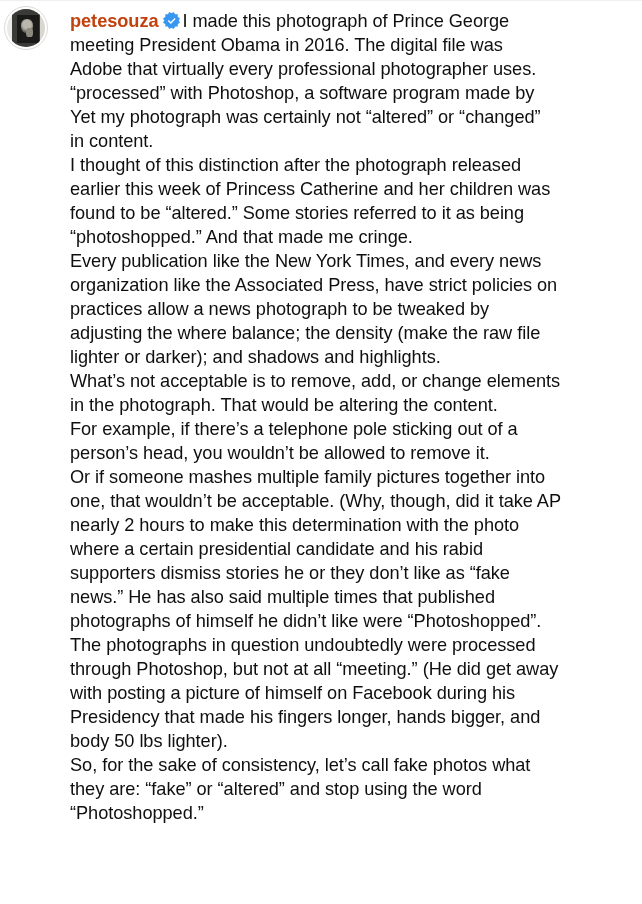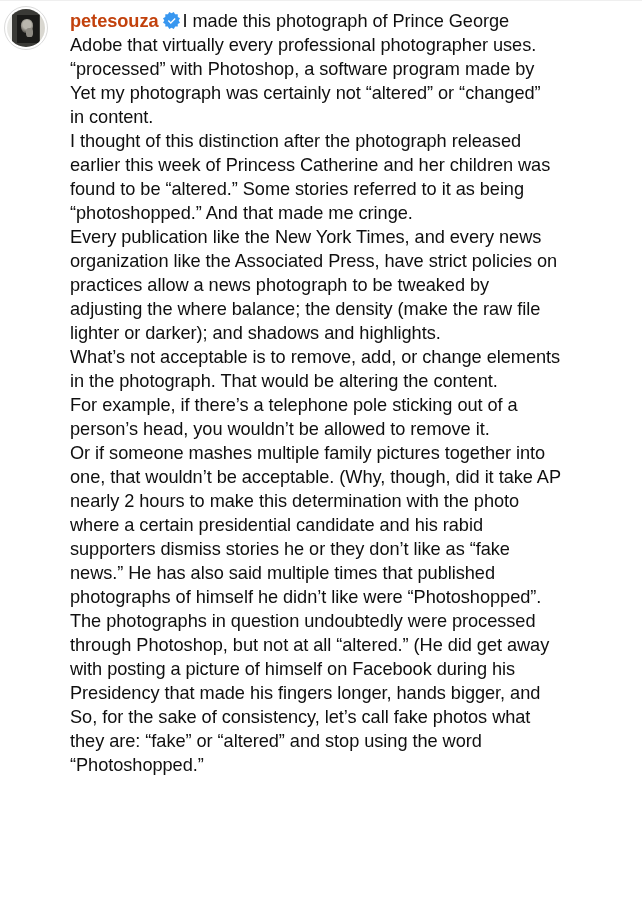--- a/index.html
+++ b/index.html
@@ -35,20 +35,21 @@
     </div>
   </div>
 
   <div class="caption">
     <span class="line">
       <a class="username" href="#">petesouza</a><span class="verified"><svg viewBox="0 0 40 40" width="17" height="17">
             <path fill="#3897f0" d="M19.998 3.094 14.638 0l-2.972 5.15H5.432v6.354L0 14.64 3.094 20 0 25.359l5.432 3.137v5.905h5.975L14.638 40l5.36-3.094L25.358 40l3.232-5.6h6.162v-6.01L40 25.359 36.905 20 40 14.641l-5.248-3.03v-6.46h-6.419L25.358 0l-5.36 3.094Zm7.415 11.225 2.254 2.287-11.43 11.5-6.835-6.93 2.244-2.258 4.587 4.581 9.18-9.18Z"></path>
           </svg></span><span>I made this photograph of Prince George</span>
     </span>
     <div id="caption-lines">
+        <span class="line">meeting President Obama in 2016. The digital file was</span>
         <span class="line">Adobe that virtually every professional photographer uses.</span>
         <span class="line">“processed” with Photoshop, a software program made by</span>
         <span class="line">Yet my photograph was certainly not “altered” or “changed”</span>
         <span class="line">in content.</span>
         <span class="line">I thought of this distinction after the photograph released</span>
         <span class="line">earlier this week of Princess Catherine and her children was</span>
         <span class="line">found to be “altered.” Some stories referred to it as being</span>
         <span class="line">“photoshopped.” And that made me cringe.</span>
         <span class="line">Every publication like the New York Times, and every news</span>
         <span class="line">organization like the Associated Press, have strict policies on</span>
@@ -60,21 +61,22 @@
         <span class="line">For example, if there’s a telephone pole sticking out of a</span>
         <span class="line">person’s head, you wouldn’t be allowed to remove it.</span>
         <span class="line">Or if someone mashes multiple family pictures together into</span>
         <span class="line">one, that wouldn’t be acceptable. (Why, though, did it take AP</span>
         <span class="line">nearly 2 hours to make this determination with the photo</span>
         <span class="line">where a certain presidential candidate and his rabid</span>
         <span class="line">supporters dismiss stories he or they don’t like as “fake</span>
         <span class="line">news.” He has also said multiple times that published</span>
         <span class="line">photographs of himself he didn’t like were “Photoshopped”.</span>
         <span class="line">The photographs in question undoubtedly were processed</span>
-        <span class="line">through Photoshop, but not at all “altered.” (He did get away</span>
+        <span class="line">through Photoshop, but not at all “meeting.” (He did get away</span>
         <span class="line">with posting a picture of himself on Facebook during his</span>
         <span class="line">Presidency that made his fingers longer, hands bigger, and</span>
+        <span class="line">body 50 lbs lighter).</span>
         <span class="line">So, for the sake of consistency, let’s call fake photos what</span>
         <span class="line">they are: “fake” or “altered” and stop using the word</span>
         <span class="line">“Photoshopped.”</span>
       </div>
   </div>
 </div>
 
 </body></html>

